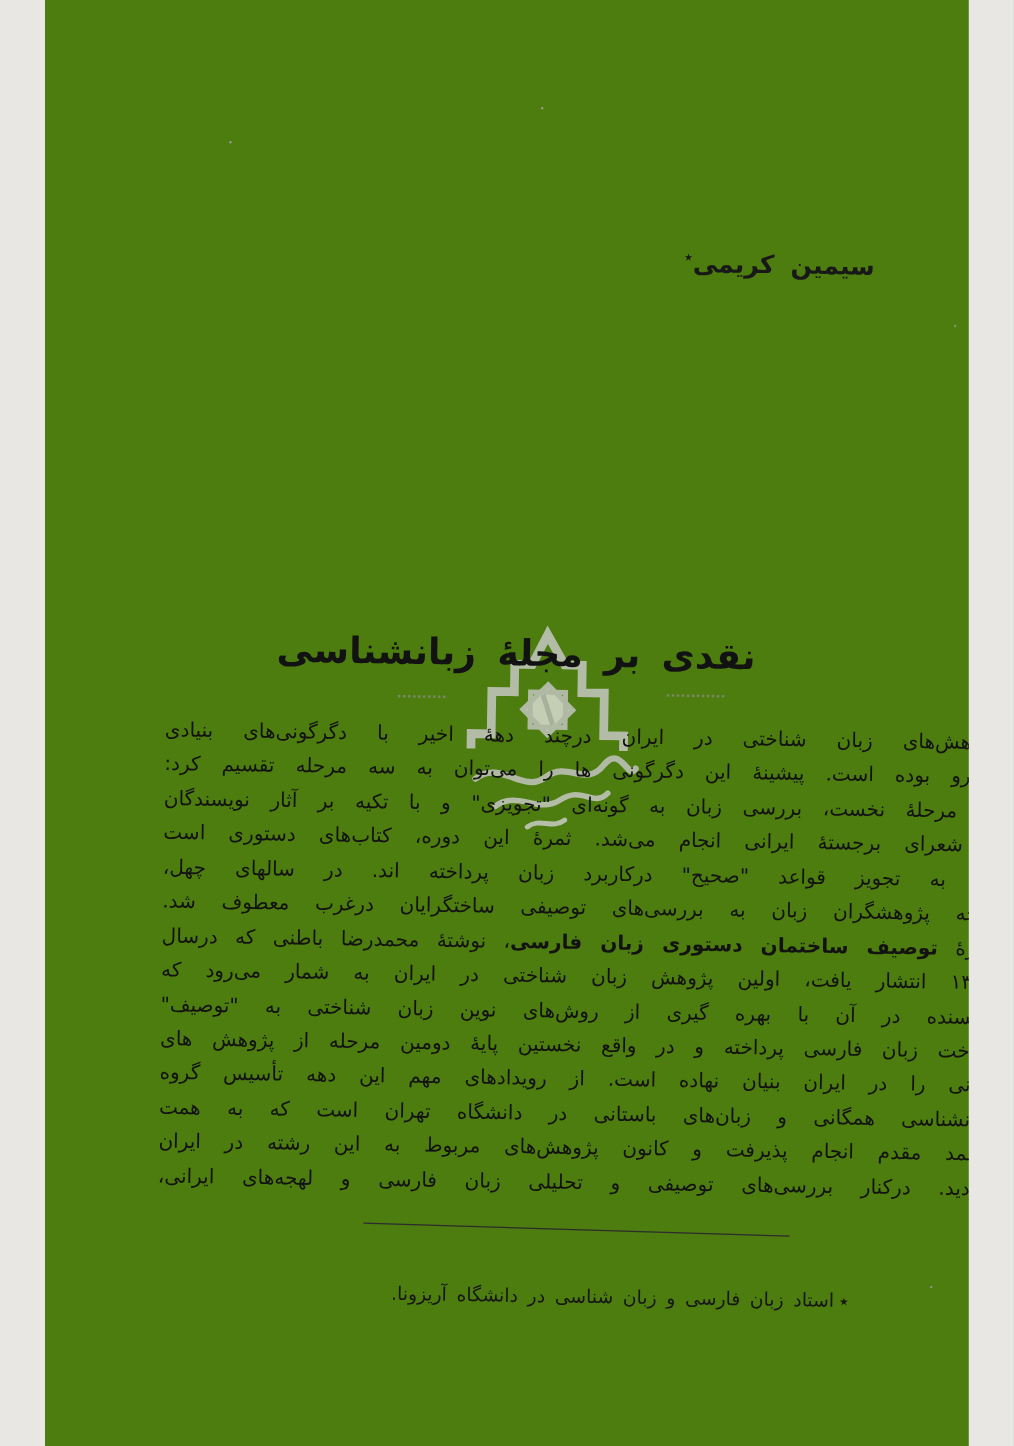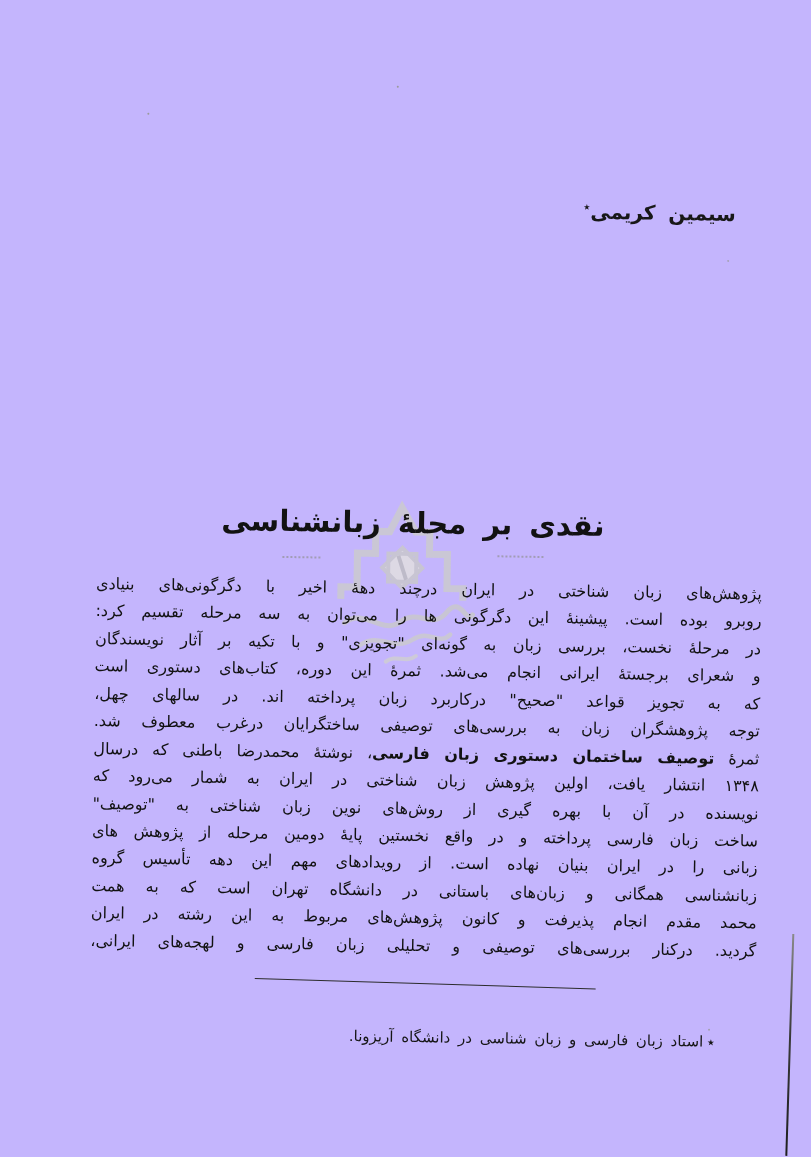--- a/index.html
+++ b/index.html
@@ -1,20 +1,20 @@
 <!DOCTYPE html>
 <html lang="fa"><head>
 <meta charset="utf-8">
 <style>
   html,body{margin:0;padding:0;background:#e9e7e3;}
   .page{
     position:relative;
-    width:811px;height:1157px;
+    width:739px;height:1157px;
     margin:0 auto;
-    background:#c4b5fd;
+    background:#4d7c0f;
     overflow:hidden;
     font-family:"DejaVu Sans",sans-serif;
     color:#141414;
   }
   .skew{
     position:absolute;inset:0;
     transform:rotate(0.9deg);
     transform-origin:415px 520px;
   }
   .author{

